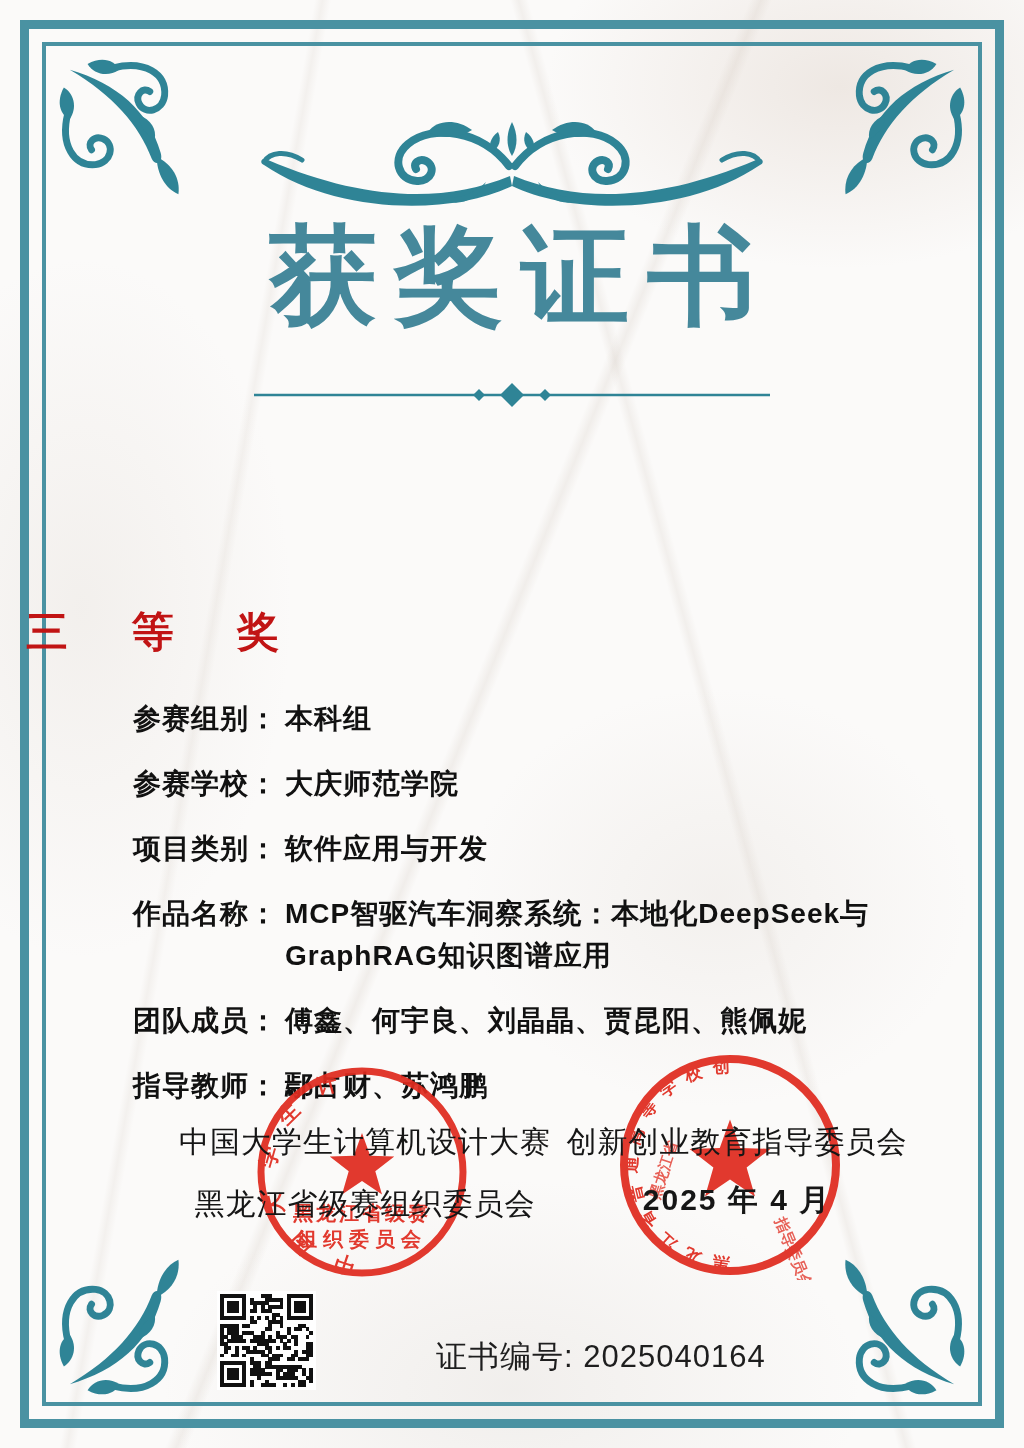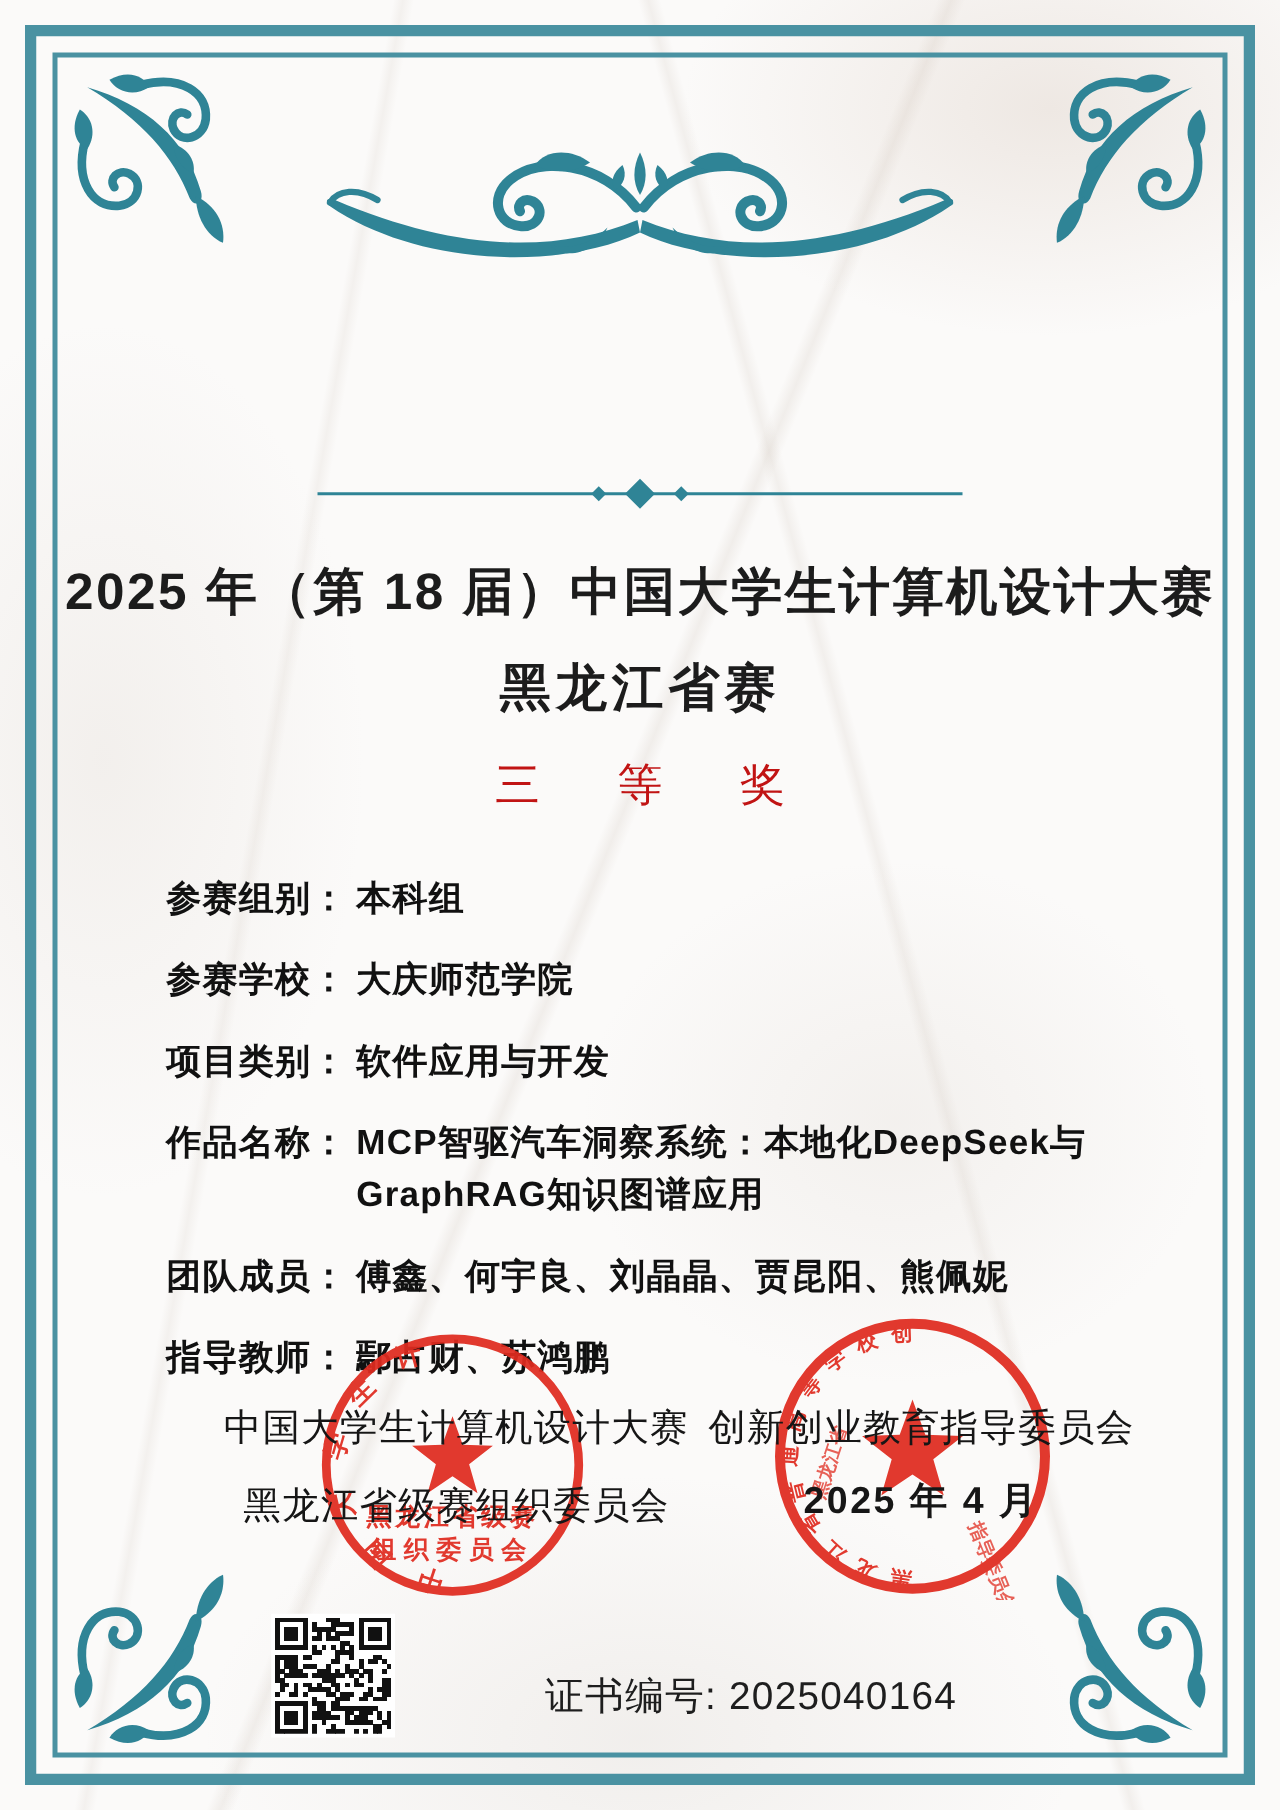--- a/index.html
+++ b/index.html
@@ -46,22 +46,22 @@
     color:var(--teal-title);
   }
   .divider{position:absolute;top:380px;left:50%;transform:translateX(-50%);width:520px;height:30px;}
   .heading{
     position:absolute;top:446px;left:0;width:100%;text-align:center;
     color:var(--ink);font-weight:bold;
   }
   .heading .h-line1{font-size:41px;letter-spacing:2px;}
   .heading .h-line2{font-size:41px;margin-top:22px;letter-spacing:4px;}
   .award{
-    position:absolute;top:604px;left:0;width:100%;text-align:center;
-    font-size:36px;font-weight:normal;color:var(--award-red);
+    position:absolute;top:604px;left:0;width:100%;text-align:left;
+    font-size:42px;font-weight:bold;color:var(--award-red);
     letter-spacing:26px;text-indent:26px;
   }
   .fields{
     position:absolute;left:133px;top:698px;width:788px;
     display:flex;flex-direction:column;gap:23px;
     color:#111;font-size:28px;font-weight:bold;
   }
   .field-row{display:flex;line-height:1.5;}
   .field-label{flex:0 0 152px;letter-spacing:1px;}
   .field-value{flex:1;letter-spacing:1px;}
@@ -153,32 +153,29 @@
         <path class="orn-fill" d="M286,66 C300,80 318,84 332,80 C322,92 296,88 286,66 Z"></path>
         <path class="orn-stroke" stroke-width="5" d="M470,44 C486,34 502,36 508,46"></path>
       </g>
       <use href="#orn-half" transform="translate(520,0) scale(-1,1)"></use>
       <path class="orn-fill" d="M260,6 C254,18 254,30 260,40 C266,30 266,18 260,6 Z"></path>
       <path class="orn-fill" d="M246,16 C238,22 236,30 240,36 C247,32 250,24 246,16 Z"></path>
       <path class="orn-fill" d="M274,16 C282,22 284,30 280,36 C273,32 270,24 274,16 Z"></path>
     </g>
   </svg>
 
+  <div class="cert-title">获奖证书</div>
 
   <svg class="divider" viewBox="0 0 520 30">
     <line x1="2" y1="15" x2="518" y2="15" stroke="var(--teal-dark)" stroke-width="2.4"></line>
     <polygon points="260,3 272,15 260,27 248,15" fill="var(--teal-dark)"></polygon>
     <polygon points="227,9 233,15 227,21 221,15" fill="var(--teal-dark)"></polygon>
     <polygon points="293,9 299,15 293,21 287,15" fill="var(--teal-dark)"></polygon>
   </svg>
 
-  <div class="heading">
-    <div class="h-line1">2025 年（第 18 届）中国大学生计算机设计大赛</div>
-    <div class="h-line2">黑龙江省赛</div>
-  </div>
 
   <div class="award">三 等 奖</div>
 
   <div class="fields">
     <div class="field-row">
       <div class="field-label">参赛组别：</div>
       <div class="field-value">本科组</div>
     </div>
     <div class="field-row">
       <div class="field-label">参赛学校：</div>

